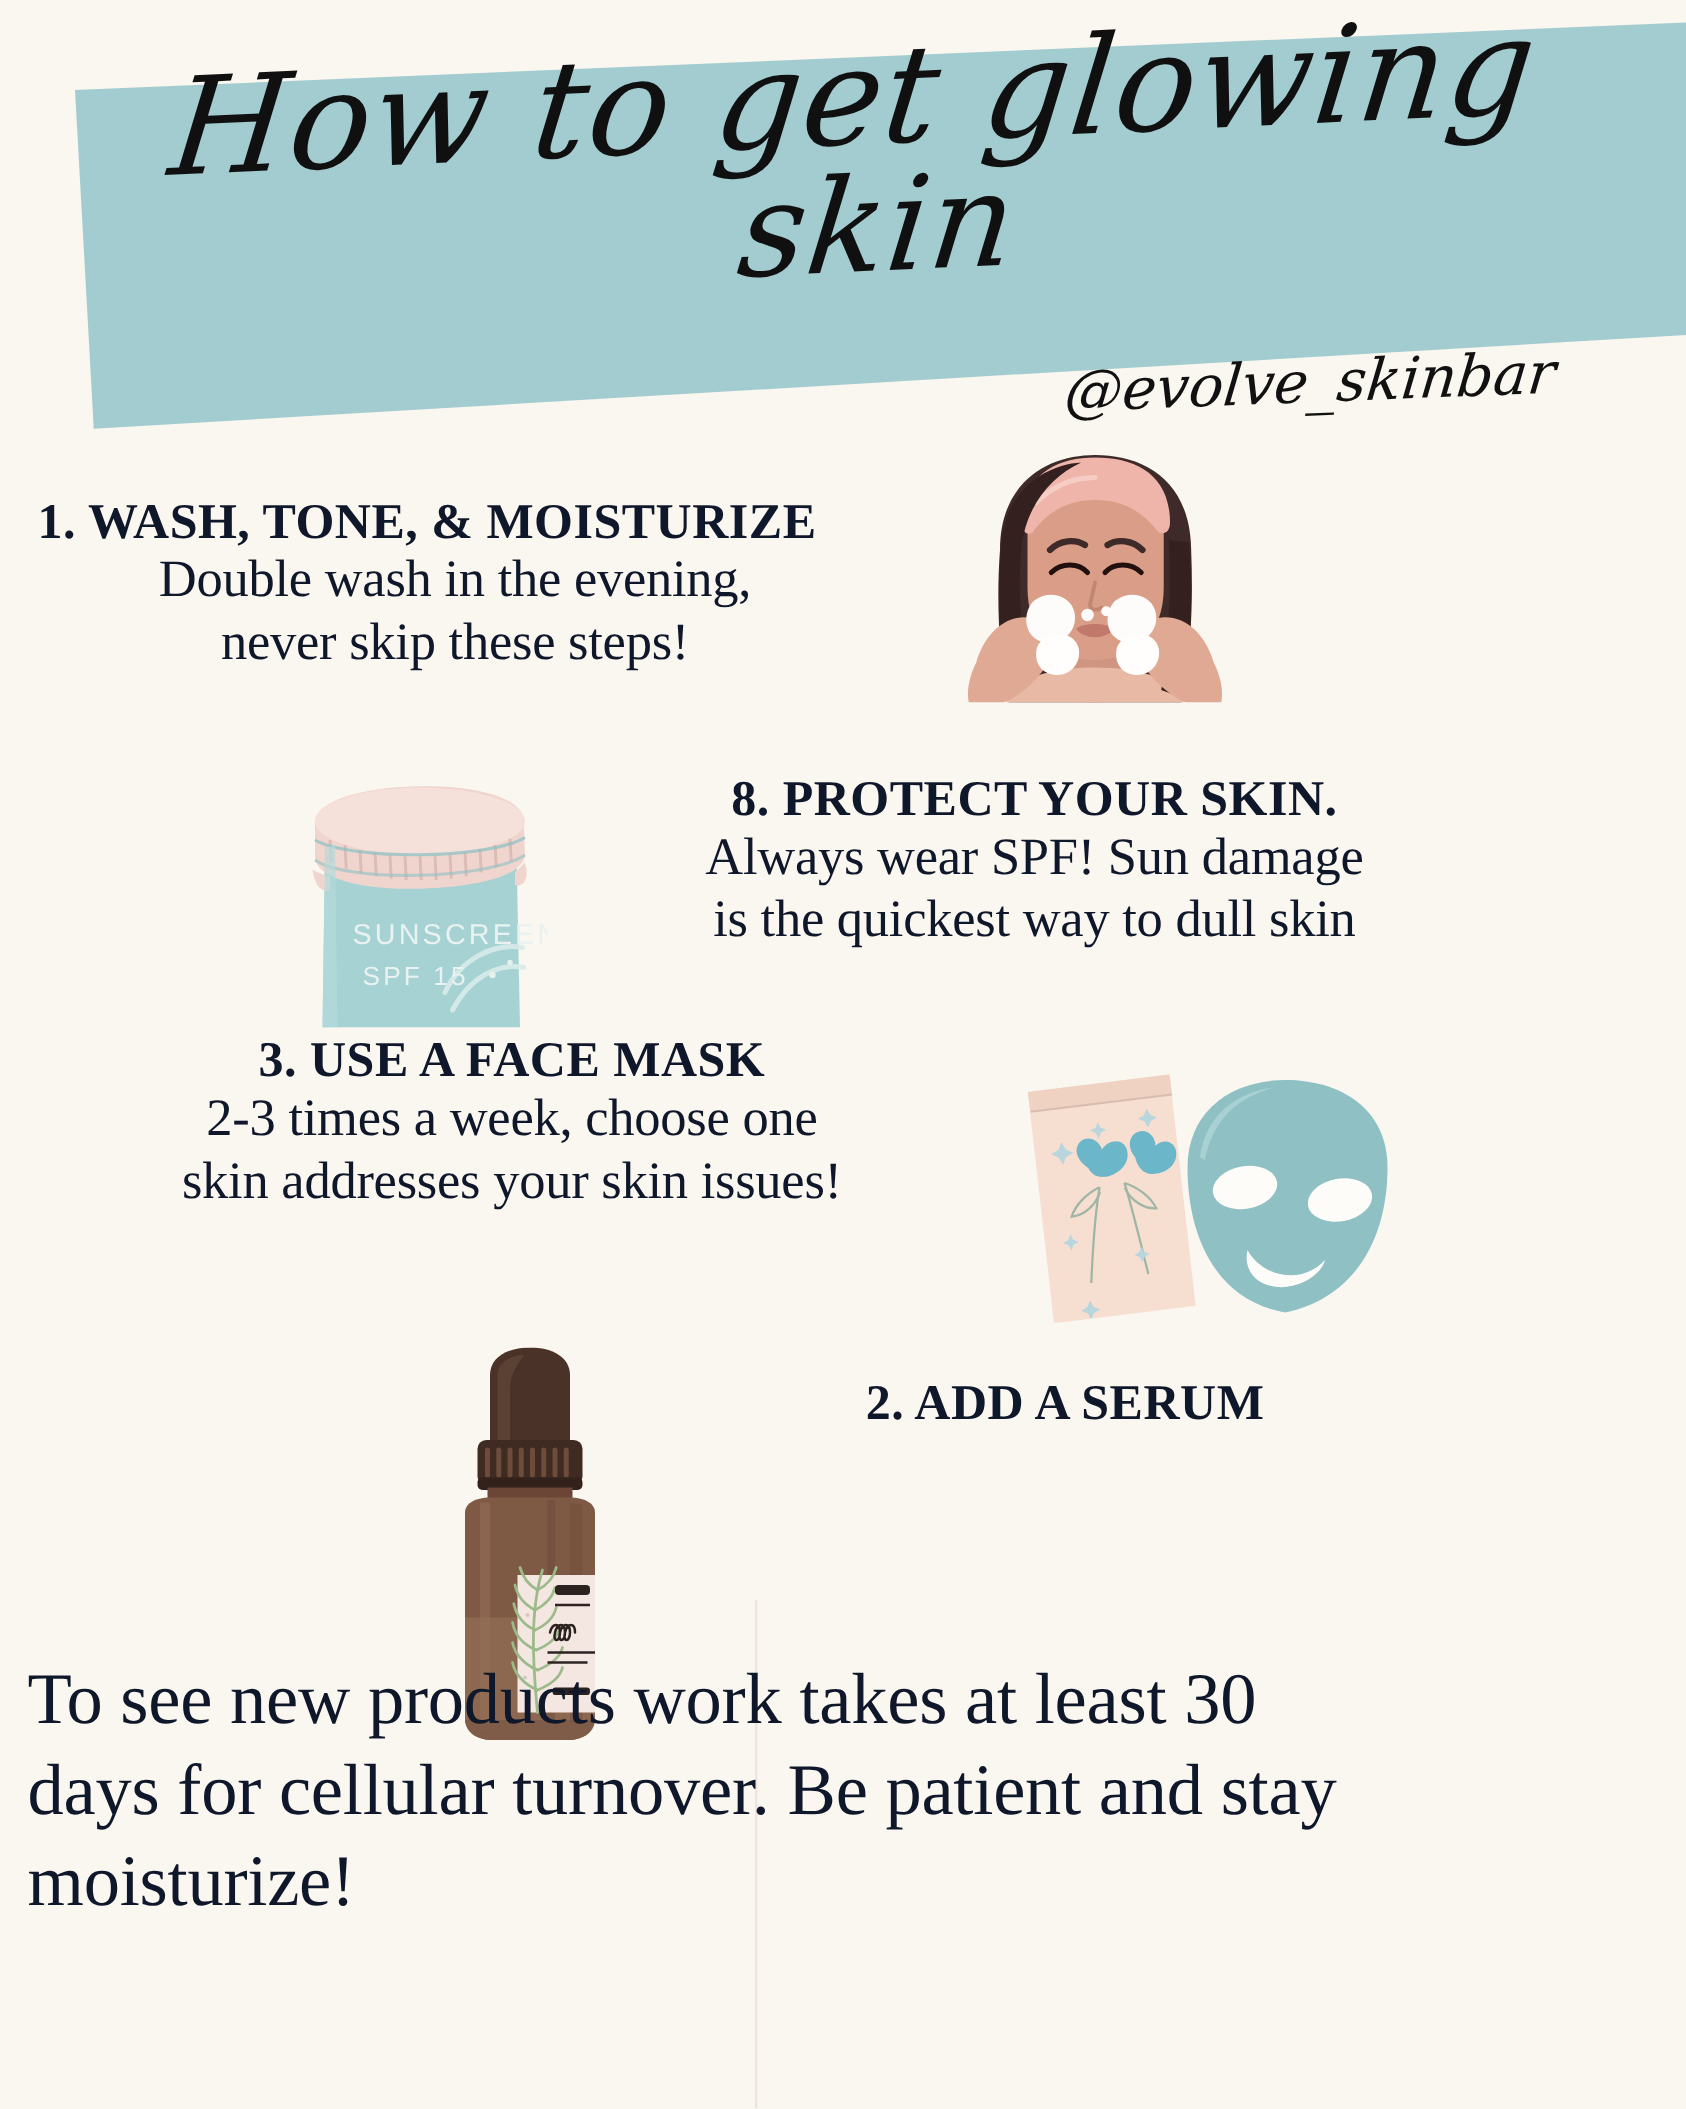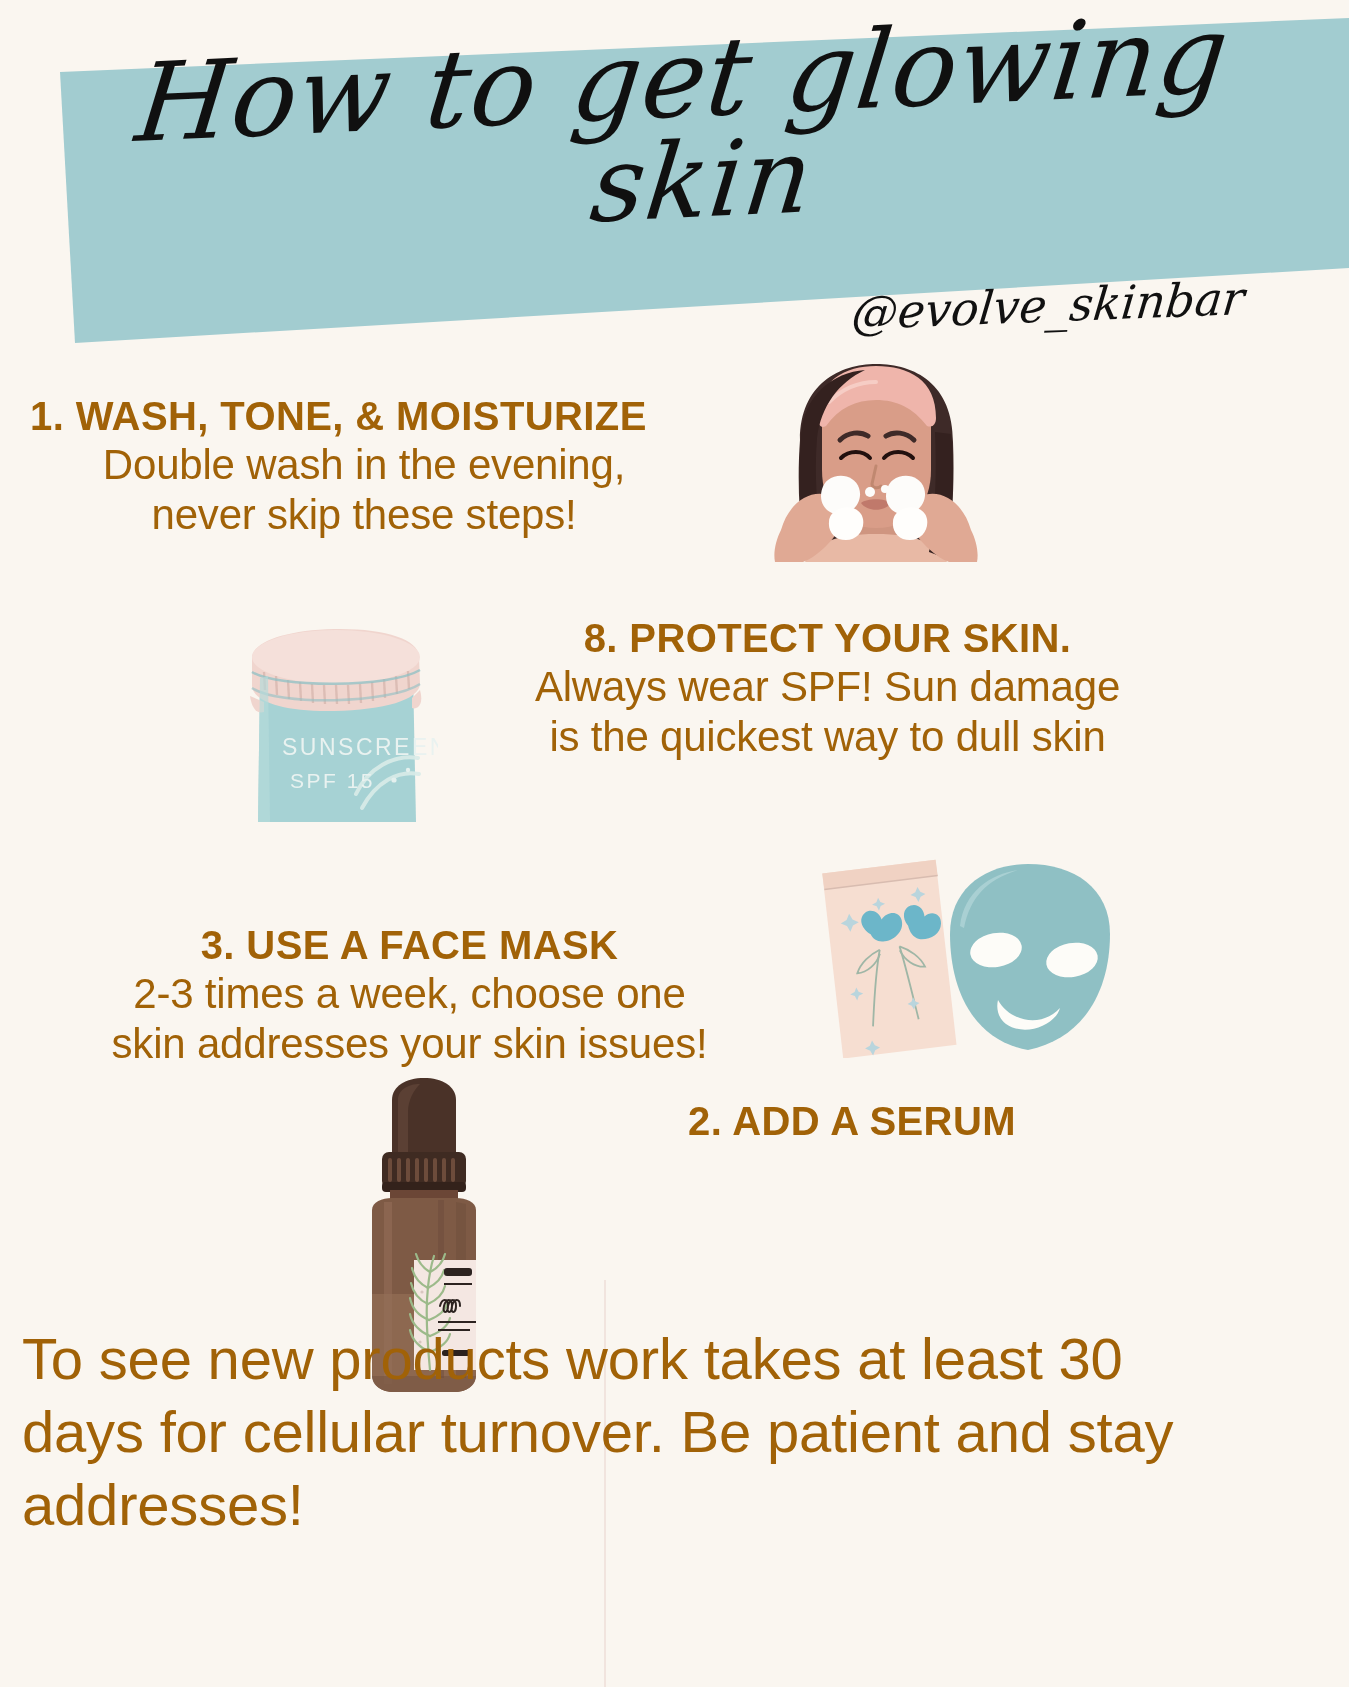--- a/index.html
+++ b/index.html
@@ -79,22 +79,22 @@
     color: #111;
     letter-spacing: 0px;
     transform: rotate(-2.2deg) skewX(-8deg);
     transform-origin: left top;
     white-space: nowrap;
   }
 
   
   .step-text {
     position: absolute;
-    color: #a16207;
-    font-family: Liberation Sans, sans-serif;
+    color: #0f172a;
+    font-family: Liberation Serif, serif;
   }
   .step-head {
     font-size: 40px;
     font-weight: 700;
     letter-spacing: 0.4px;
     line-height: 1.18;
     white-space: nowrap;
   }
   .step-body {
     font-size: 42px;
@@ -103,21 +103,21 @@
     letter-spacing: -0.2px;
   }
   .step-body span { display: block; white-space: nowrap; }
 
   
   #step-1 { left: 30px; top: 393px; text-align: left; }
   #step-1 .step-body { text-align: center; width: 672px; margin-left: -2px; }
   
   #step-2 { left: 455px; top: 615px; width: 745px; text-align: center; }
   
-  #step-3 { left: 22px; top: 922px; width: 775px; text-align: center; }
+  #step-3 { left: 22px; top: 824px; width: 775px; text-align: center; }
   
   #step-4 { left: 487px; top: 1098px; width: 730px; text-align: center; }
   
   #step-5 { left: 22px; top: 1322px; width: 1190px; text-align: left; }
   #step-5 .step-head { font-size: 40px; }
   #step-5 .step-body { font-size: 58px; line-height: 1.26; }
 
   
   .art { position: absolute; }
   #art-wash     { left: 745px; top: 362px;  width: 262px; height: 200px; }
@@ -356,17 +356,17 @@
       <circle cx="90" cy="264" r="1.6" fill="#d8c6bf"></circle>
 
       <path d="M42 298 C42 308 52 314 64 314 L124 314 C136 314 146 308 146 298 Z" fill="#6f4e3c" opacity=".45"></path>
     </svg>
   </div>
 
   <div class="step-text" id="step-5">
     <div class="step-body">
       <span>To see new products work takes at least 30</span>
       <span>days for cellular turnover. Be patient and stay</span>
-      <span>addresses!</span>
+      <span>moisturize!</span>
     </div>
   </div>
 
 </div>
 
 </body></html>

